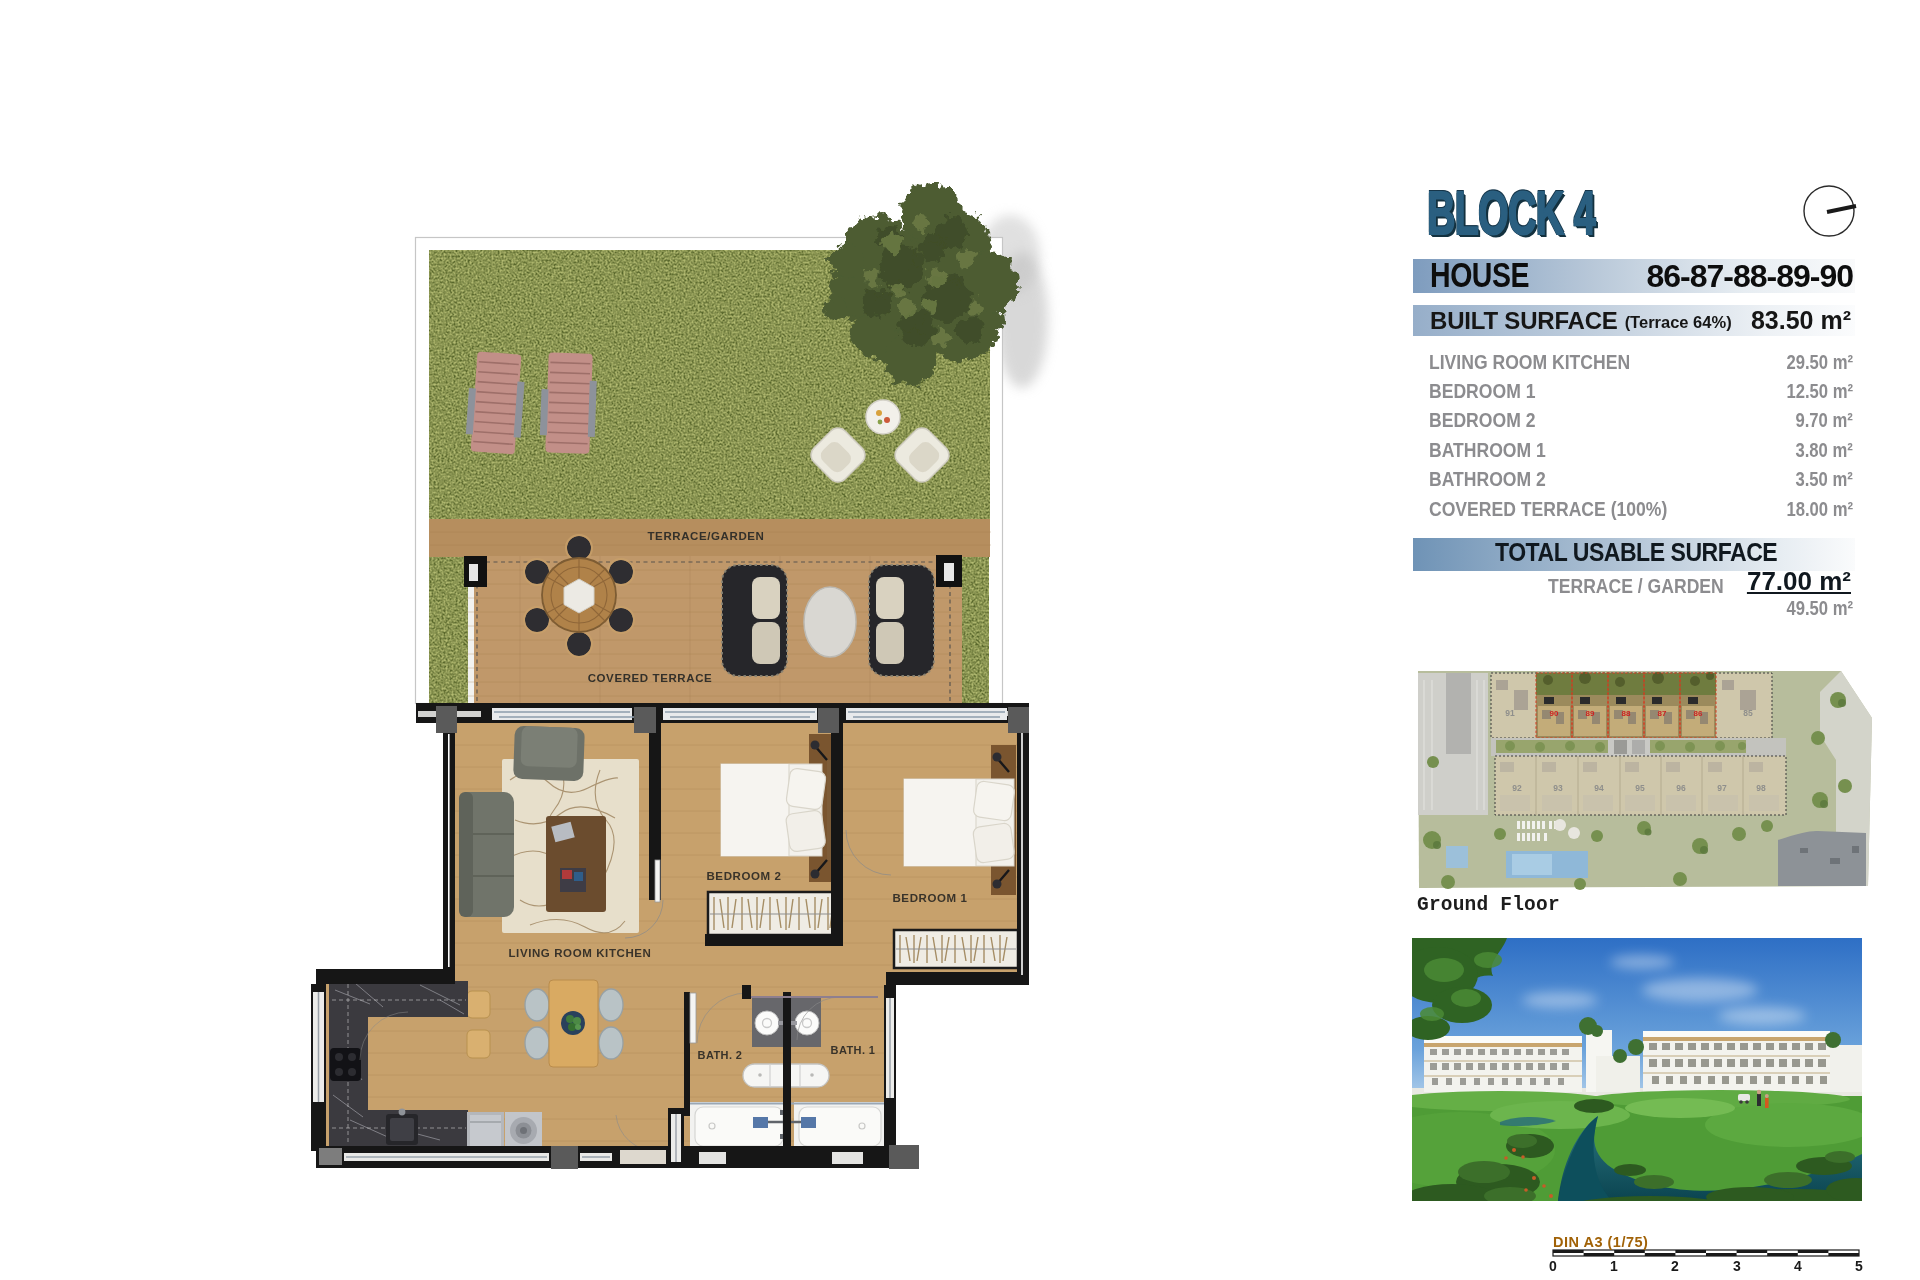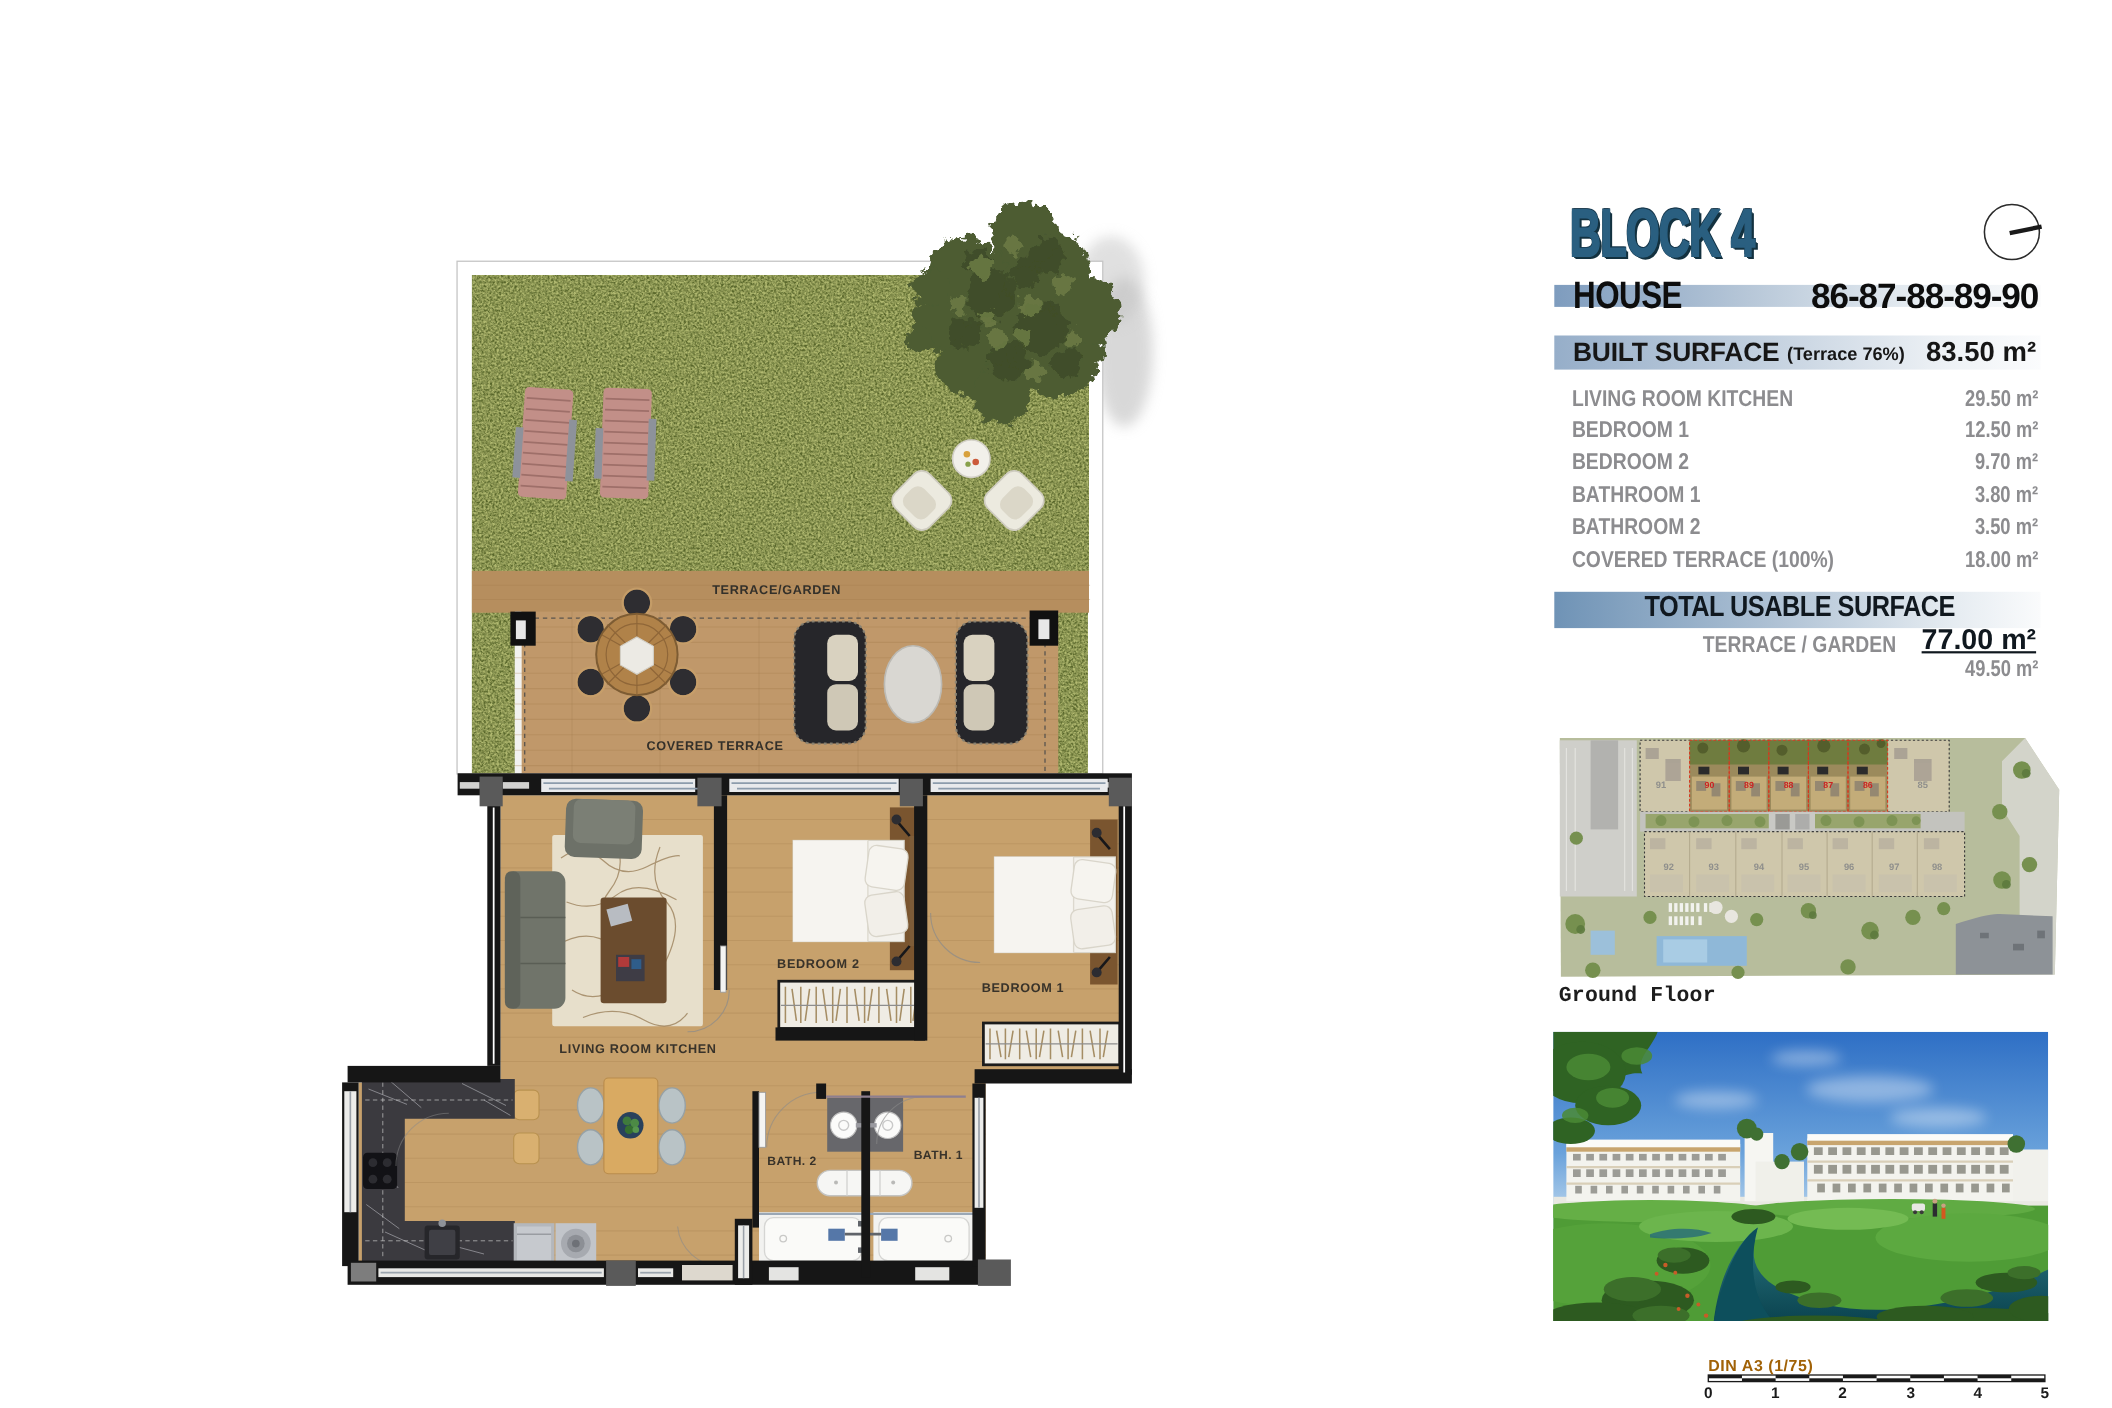--- a/index.html
+++ b/index.html
@@ -8,21 +8,21 @@
   .abs{position:absolute;}
   #planwrap{left:0;top:0;width:1920px;height:1280px;z-index:1;}
   
   #block4{left:1427px;top:182px;z-index:3;font-size:54px;font-weight:bold;
     color:#2a5f80;letter-spacing:-1px;transform:scale(0.73,1.12);transform-origin:0 0;
     -webkit-text-stroke:1.8px #2a5f80;
     text-shadow:3.5px 3px 0 #13313f,-1px -1px 0 #16364a,1px -1px 0 #16364a,-1px 1px 0 #16364a,2px 2px 0 #13313f;
     white-space:nowrap;line-height:1;}
   .bar{left:1413px;width:442px;z-index:2;display:flex;align-items:center;}
   .bar span{white-space:nowrap;}
-  #housebar{top:259px;height:20px;background:linear-gradient(90deg,#7e9cbe,#b7c7d8 40%,#e7edf2 75%,#f9fafb);gap:28px;}
+  #housebar{top:259px;height:34px;background:linear-gradient(90deg,#7e9cbe,#b7c7d8 40%,#e7edf2 75%,#f9fafb);gap:28px;}
   #housebar .l{font-size:31px;font-weight:bold;color:#0d0d0d;margin-left:17px;letter-spacing:-0.5px;transform:scale(0.92,1.12);transform-origin:0 50%;}
   #housebar .r{font-size:32px;font-weight:bold;color:#0d0d0d;margin-left:auto;margin-right:2px;letter-spacing:-1px;}
   #builtbar{top:305px;height:31px;background:linear-gradient(90deg,#96aec9,#c5d2e0 45%,#edf1f5 80%,#fbfcfd);}
   #builtbar .l{font-size:24px;font-weight:bold;color:#161616;margin-left:17px;letter-spacing:-0.2px;}
   #builtbar .s{font-size:16.5px;font-weight:bold;color:#161616;margin-left:7px;margin-top:3px;}
   #builtbar .r{font-size:25px;font-weight:bold;color:#161616;margin-left:auto;margin-right:4px;}
   .trow{left:1429px;width:424px;height:29.4px;z-index:2;display:flex;align-items:center;
         font-size:18.5px;font-weight:bold;color:#8c8c8f;}
   .trow span:first-child{transform:scale(0.95,1.12);transform-origin:0 50%;white-space:nowrap;}
   .trow .r{margin-left:auto;margin-right:0px;transform:scale(0.9,1.12);transform-origin:100% 50%;white-space:nowrap;}
@@ -914,21 +914,21 @@
 </svg>
 </div>
 
 <div id="block4" class="abs">BLOCK 4</div>
 <div id="housebar" class="abs bar">
     <span class="l">HOUSE</span>
     <span class="r">86-87-88-89-90</span>
   </div>
 <div id="builtbar" class="abs bar">
     <span class="l">BUILT SURFACE</span>
-    <span class="s">(Terrace 76%)</span>
+    <span class="s">(Terrace 64%)</span>
     <span class="r">83.50 m²</span>
   </div>
 <div class="abs trow" style="top:347px;">
     <span>LIVING ROOM KITCHEN</span>
     <span class="r">29.50 m²</span>
   </div>
 <div class="abs trow" style="top:376px;">
     <span>BEDROOM 1</span>
     <span class="r">12.50 m²</span>
   </div>

